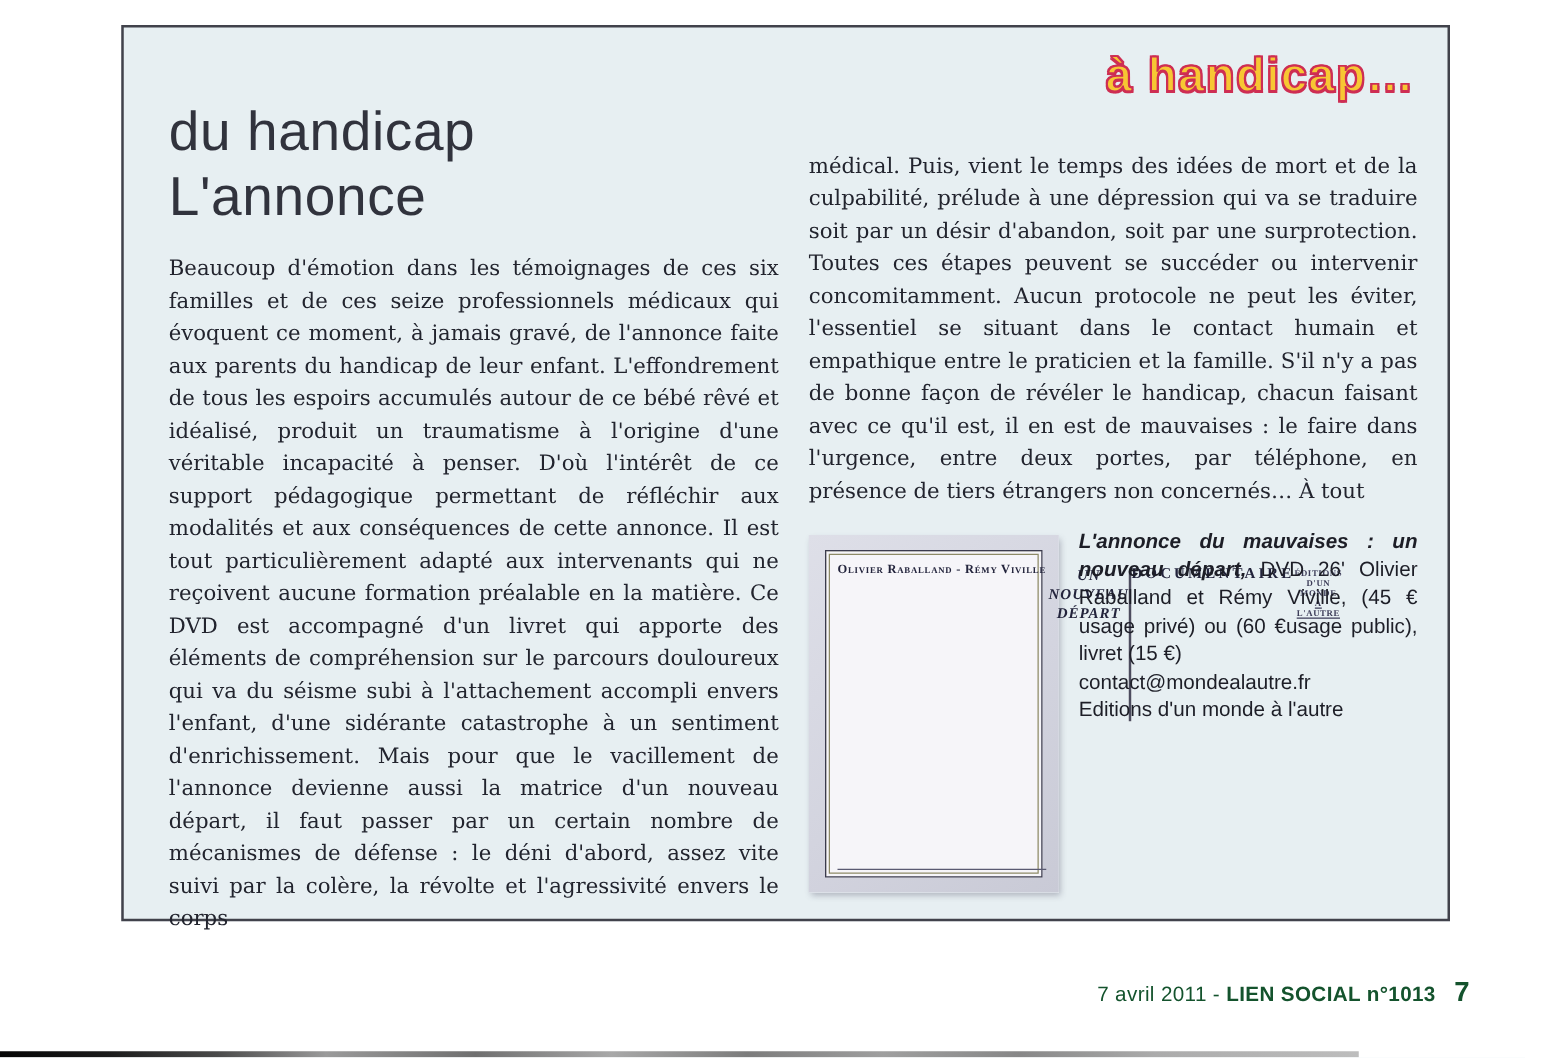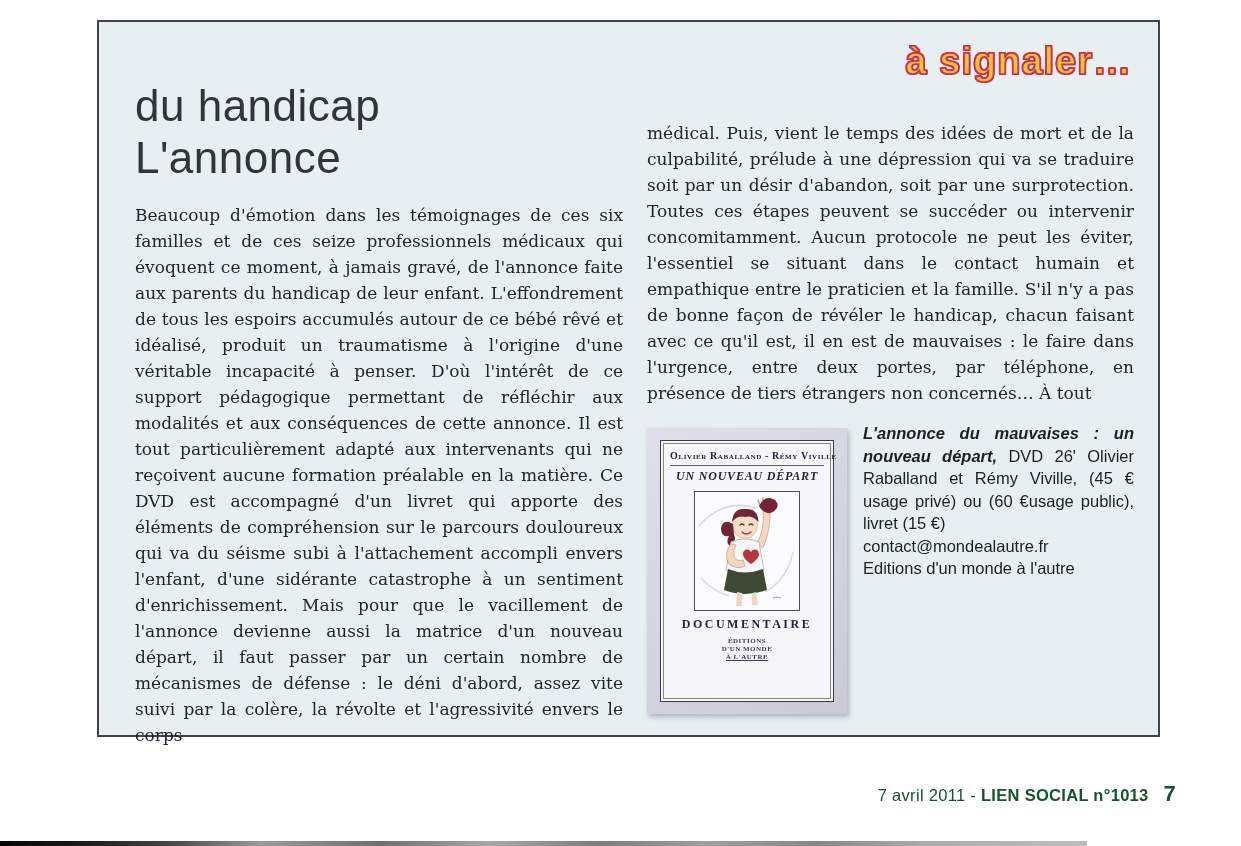--- a/index.html
+++ b/index.html
@@ -41,21 +41,21 @@
     background:linear-gradient(140deg,#dedfe8 0%,#d3d4df 55%,#c9cad6 100%);
     box-shadow:2px 3px 5px rgba(70,70,95,0.35);
     padding:12px 13px; box-sizing:border-box;
   }
   .dvd-cover {
     width:100%; height:100%; box-sizing:border-box;
     background:#f6f5f9; border:1px solid #3b3b4d;
     box-shadow:inset 0 0 0 2px #f6f5f9, inset 0 0 0 3px #8d8a66;
     padding:9px 7px 5px; text-align:center;
     font-family:"Liberation Serif", serif; color:#23243c;
-    display:flex; flex-direction:column;
+    display:flex; flex-direction:row;
   }
   .cover-authors {
     font-size:10px; font-weight:bold; font-variant:small-caps;
     letter-spacing:0.6px; padding-bottom:4px; margin:0 2px;
     border-bottom:1px solid #5a5a72; white-space:nowrap;
   }
   .cover-title { font-size:13.5px; font-weight:bold; letter-spacing:0.3px; margin-top:6px; text-transform:uppercase; }
   .cover-subtitle { font-size:12px; font-weight:bold; font-style:italic; letter-spacing:0.8px; margin-top:3px; text-transform:uppercase; }
   .cover-art {
     width:104px; height:118px; margin:7px auto 5px;
@@ -88,21 +88,21 @@
       #878787 75%,#ababab 85%,#bdbdbd 100%);
   }
 </style>
 </head>
 <body>
 
 <div class="page">
 
   <div class="panel">
 
-    <div class="signal">à signaler…</div>
+    <div class="signal">à handicap…</div>
 
     <h1 class="title" style="margin:0; font-weight:normal;">
       <span class="caption-line">du handicap</span>
       <span class="caption-line">L'annonce</span>
     </h1>
 
     <div class="col-left">
       <p class="body-text">Beaucoup d'émotion dans les témoignages de ces six familles et de ces seize professionnels médicaux qui évoquent ce moment, à jamais gravé, de l'annonce faite aux parents du handicap de leur enfant. L'effondrement de tous les espoirs accumulés autour de ce bébé rêvé et idéalisé, produit un traumatisme à l'origine d'une véritable incapacité à penser. D'où l'intérêt de ce support pédagogique permettant de réfléchir aux modalités et aux conséquences de cette annonce. Il est tout particulièrement adapté aux intervenants qui ne reçoivent aucune formation préalable en la matière. Ce DVD est accompagné d'un livret qui apporte des éléments de compréhension sur le parcours douloureux qui va du séisme subi à l'attachement accompli envers l'enfant, d'une sidérante catastrophe à un sentiment d'enrichissement. Mais pour que le vacillement de l'annonce devienne aussi la matrice d'un nouveau départ, il faut passer par un certain nombre de mécanismes de défense : le déni d'abord, assez vite suivi par la colère, la révolte et l'agressivité envers le corps</p>
     </div>
 

